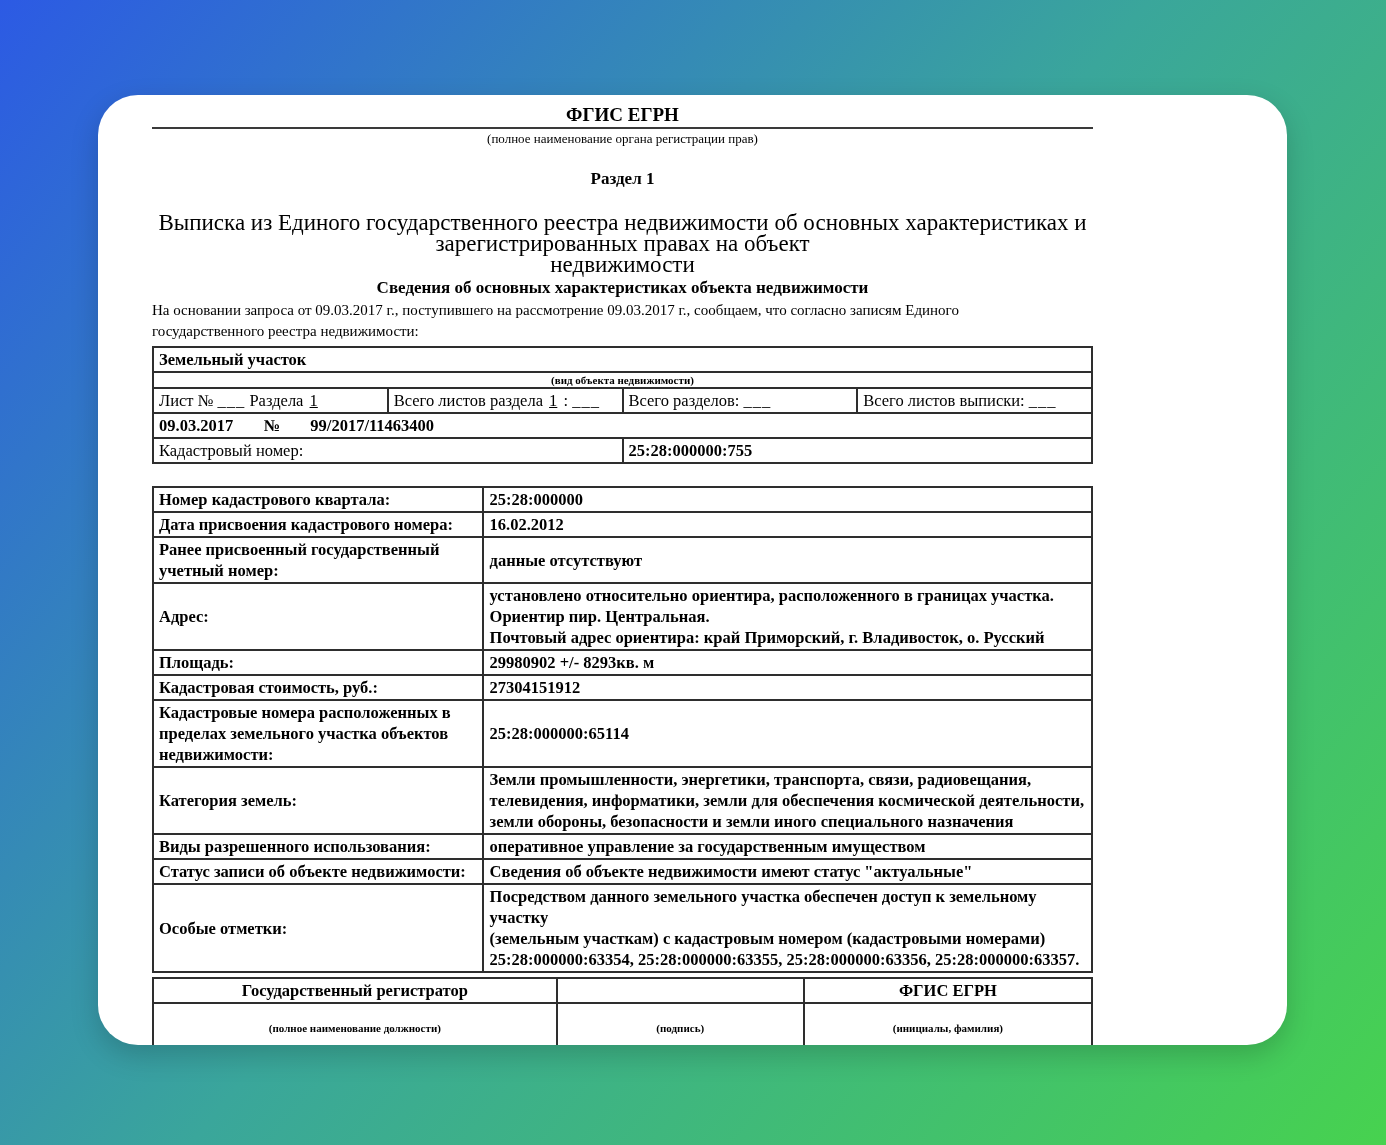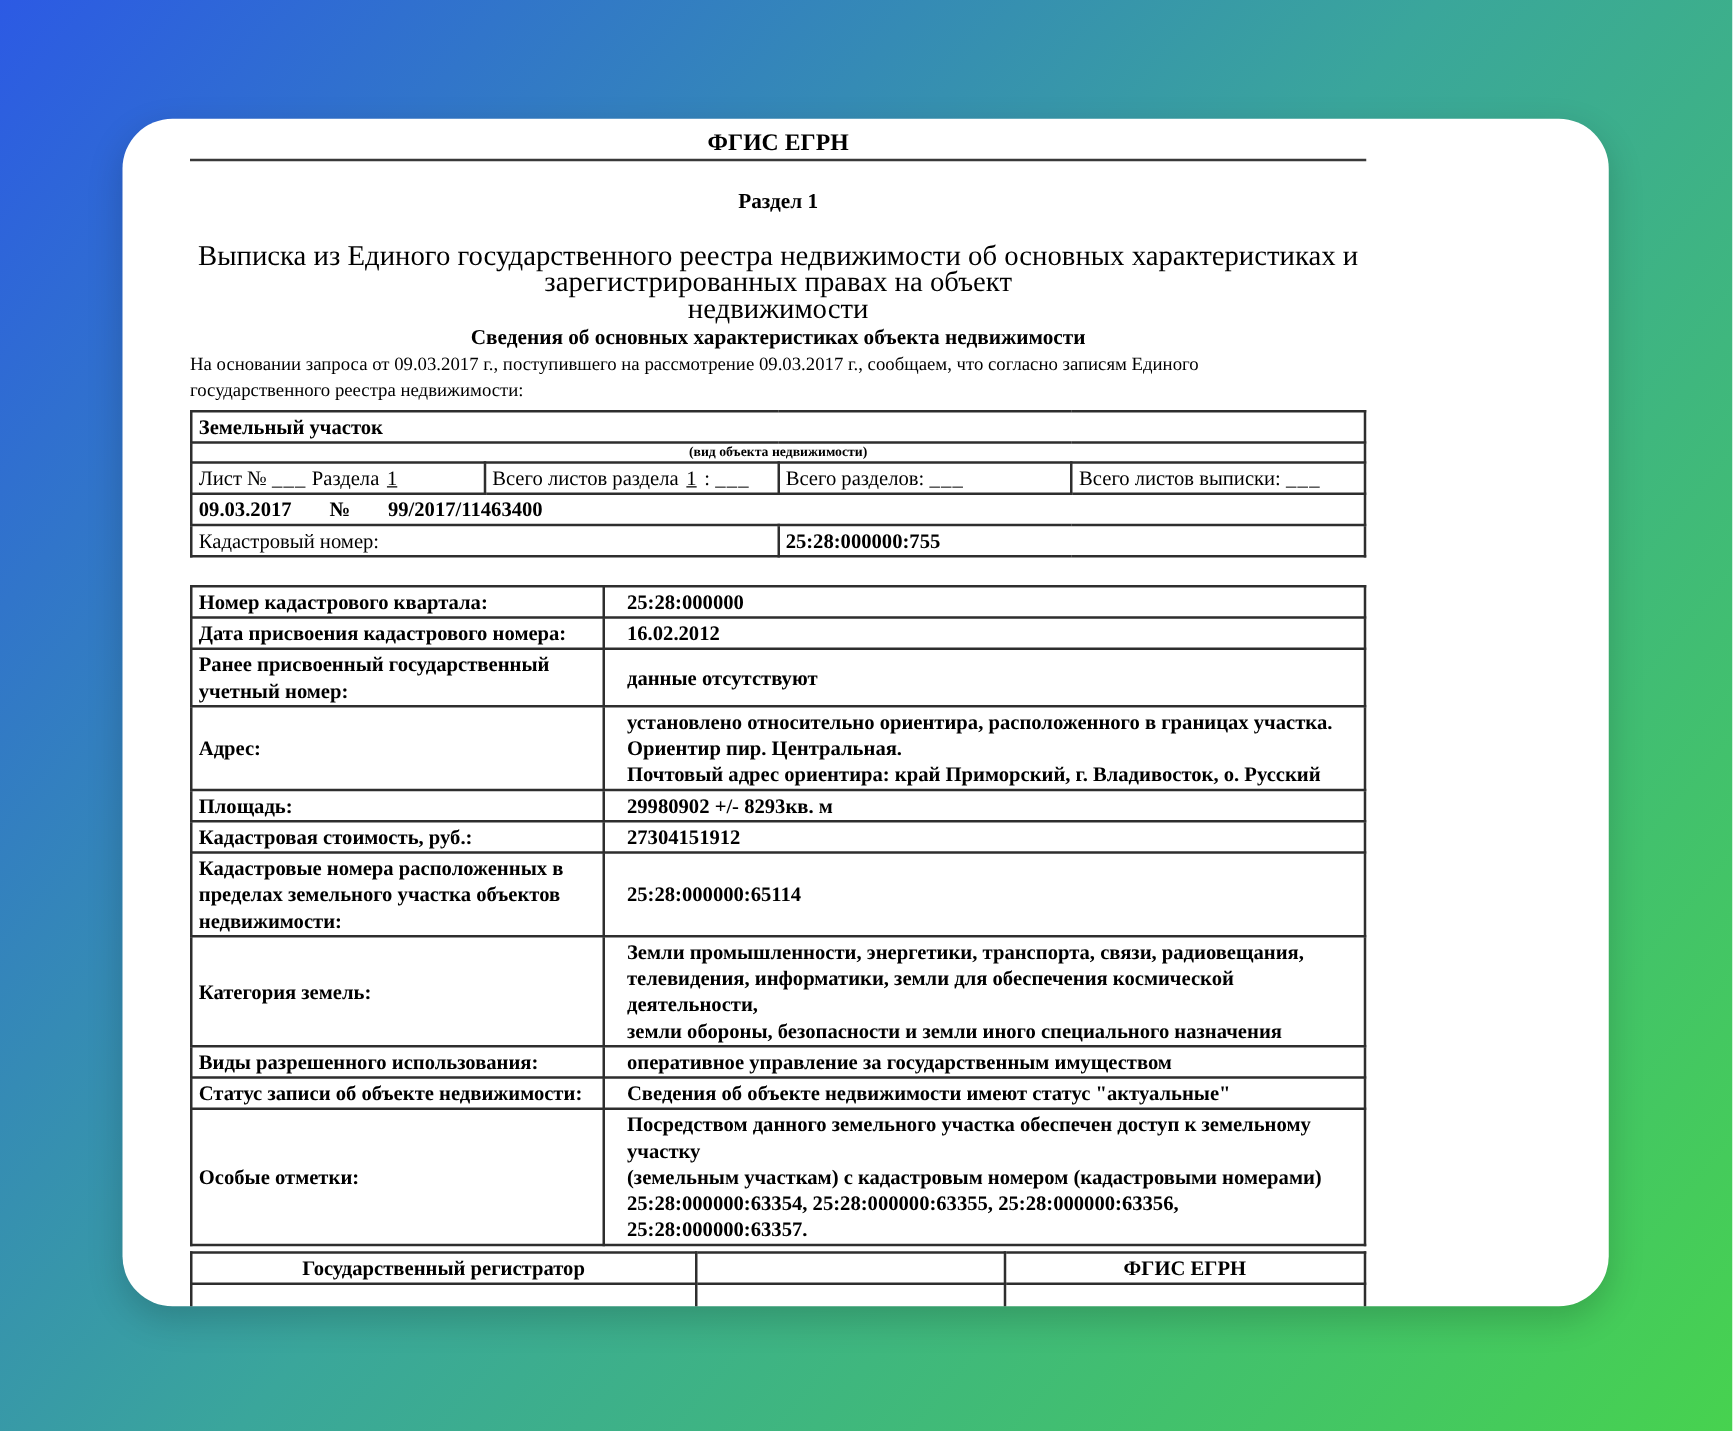--- a/index.html
+++ b/index.html
@@ -99,37 +99,38 @@
     padding: 0 2px;
   }
   .blank { letter-spacing: 1px; }
   .date-gap { display: inline-block; width: 22px; }
   .cad-value { font-weight: bold; }
   .details-table { margin-top: 22px; }
   .details-table td {
     font-weight: bold;
     white-space: pre-line;
   }
-  .details-table td.val { padding-left: 18px; }
+  .details-table td.val { padding-left: 6px; }
   .empty-row td { height: 28px; }
   .signature-table { margin-top: 4px; }
   .signature-table td { text-align: center; font-weight: bold; }
   .signature-table .cap td {
     font-size: 11px; line-height: 14px; padding: 17px 0; font-weight: bold;
   }
 </style>
 </head>
 <body>
 
 <div class="stage">
   <div class="card">
     <div class="content">
 
       <div class="doc-title">ФГИС ЕГРН</div>
       <hr class="title-rule">
+      <div class="org-caption">(полное наименование органа регистрации прав)</div>
 
       <div class="section-title">Раздел 1</div>
 
       <div class="extract-title">Выписка из Единого государственного реестра недвижимости об основных характеристиках и зарегистрированных правах на объект
 недвижимости</div>
       <div class="subtitle">Сведения об основных характеристиках объекта недвижимости</div>
       <div class="request-text">На основании запроса от 09.03.2017 г., поступившего на рассмотрение 09.03.2017 г., сообщаем, что согласно записям Единого
 государственного реестра недвижимости:</div>
 
       <table class="object-table">

